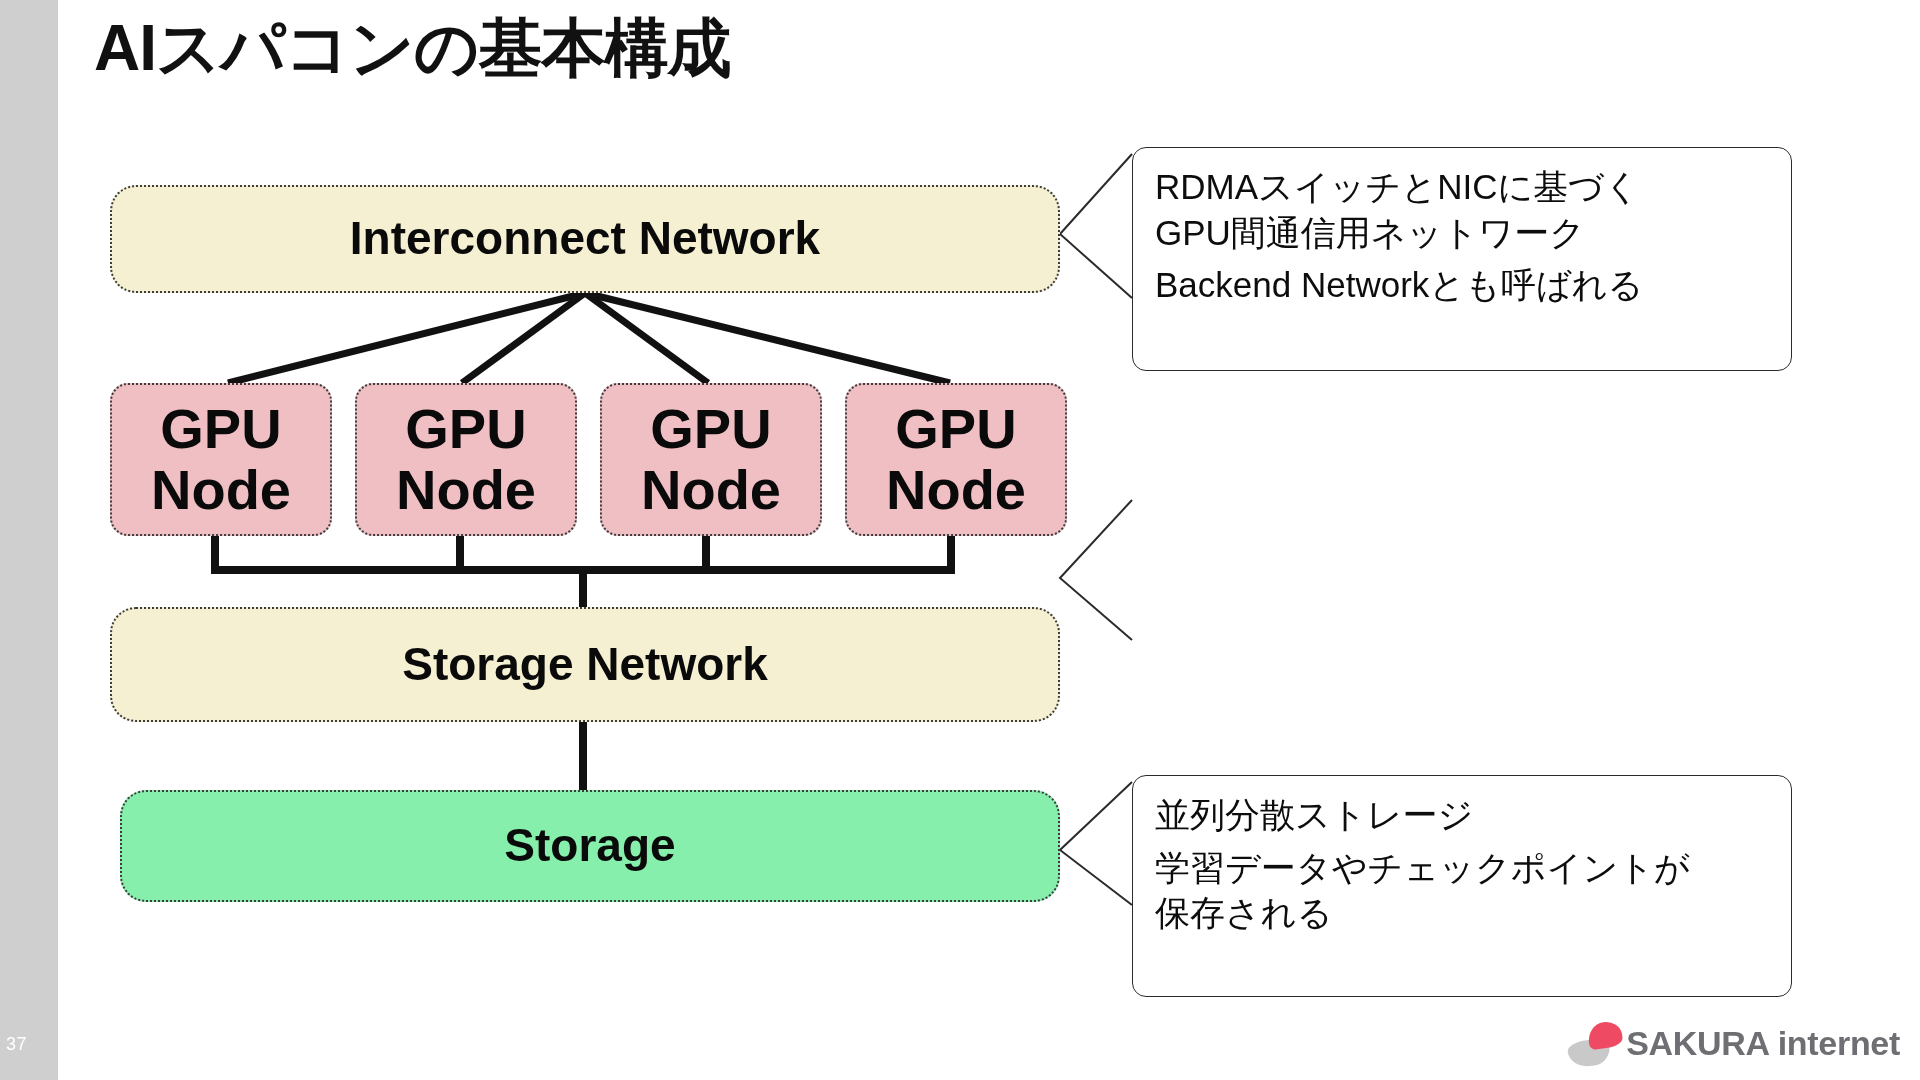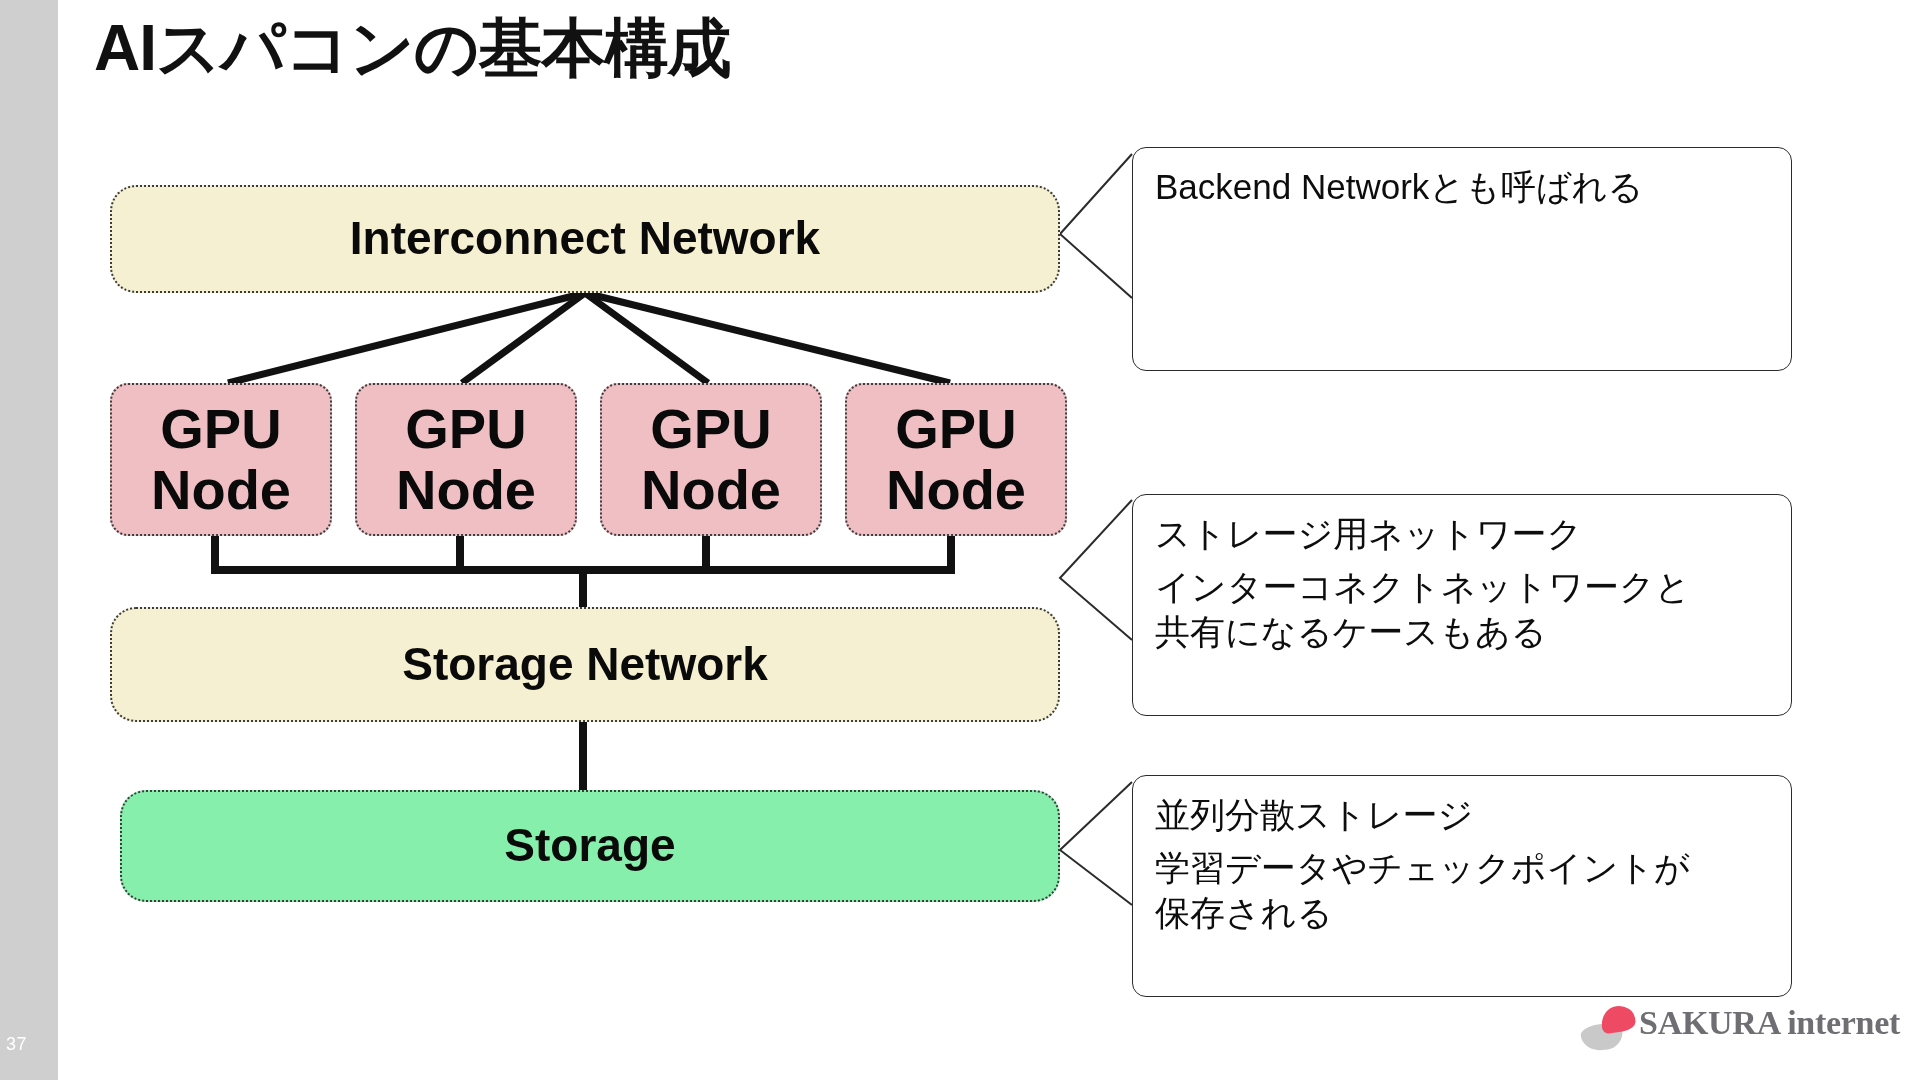--- a/index.html
+++ b/index.html
@@ -109,22 +109,22 @@
     white-space: pre-line;
   }
   .callout p + p { margin-top: 7px; }
 
   
   .logo {
     position: absolute;
     right: 20px;
     bottom: 12px;
     display: flex;
+    align-items: flex-end;
     height: 62px;
-    font-family: Liberation Serif, serif;
   }
   .logo-mark {
     position: relative;
     width: 56px;
     height: 46px;
     margin-right: 2px;
   }
   .petal-pink {
     position: absolute;
     left: 20px; top: 0px;
@@ -212,28 +212,25 @@
 
   <div class="node-box net-box" style="left:110px; top:607px; width:950px; height:115px;">
     <span>Storage Network</span>
   </div>
 
   <div class="node-box storage-box" style="left:120px; top:790px; width:940px; height:112px;">
     <span>Storage</span>
   </div>
 
   <div class="callout" style="left:1132px; top:147px; width:660px; height:224px;">
+    <p>RDMAスイッチとNICに基づく
+GPU間通信用ネットワーク</p>
     <p>Backend Networkとも呼ばれる</p>
   </div>
 
-  <div class="callout" style="left:1132px; top:494px; width:660px; height:222px;">
-    <p>ストレージ用ネットワーク</p>
-    <p>インターコネクトネットワークと
-共有になるケースもある</p>
-  </div>
 
   <div class="callout" style="left:1132px; top:775px; width:660px; height:222px;">
     <p>並列分散ストレージ</p>
     <p>学習データやチェックポイントが
 保存される</p>
   </div>
 
   <div class="logo">
     <div class="logo-mark">
       <div class="petal-grey"></div>

